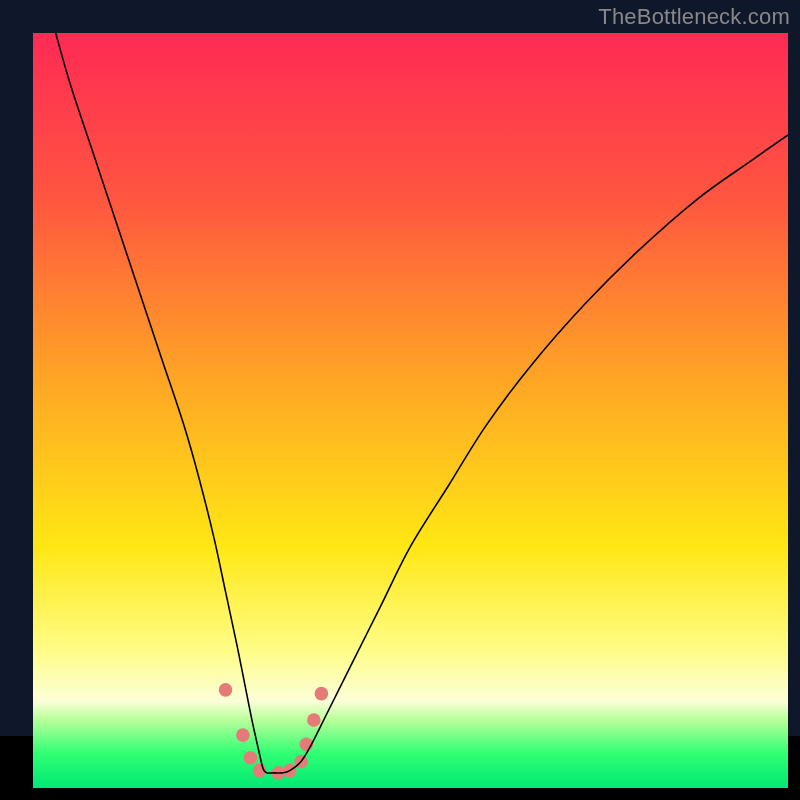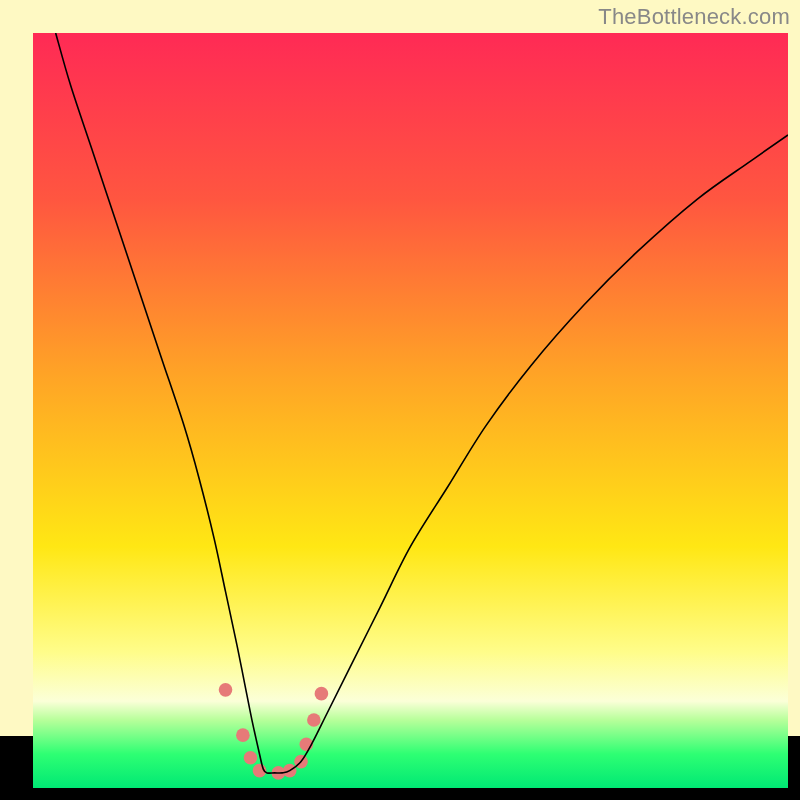--- a/index.html
+++ b/index.html
@@ -9,21 +9,21 @@
     height: 800px;
     background: #000;
     overflow: hidden;
   }
   .frame {
     position: absolute;
     left: 0;
     top: 0;
     width: 800px;
     height: 736px;
-    background: #fef9c3;
+    background: #0f172a;
   }
   .watermark {
     position: absolute;
     top: 4px;
     right: 10px;
     font-family: Arial, Helvetica, sans-serif;
     font-size: 22px;
     color: #888;
     letter-spacing: 0.2px;
     font-weight: 500;

